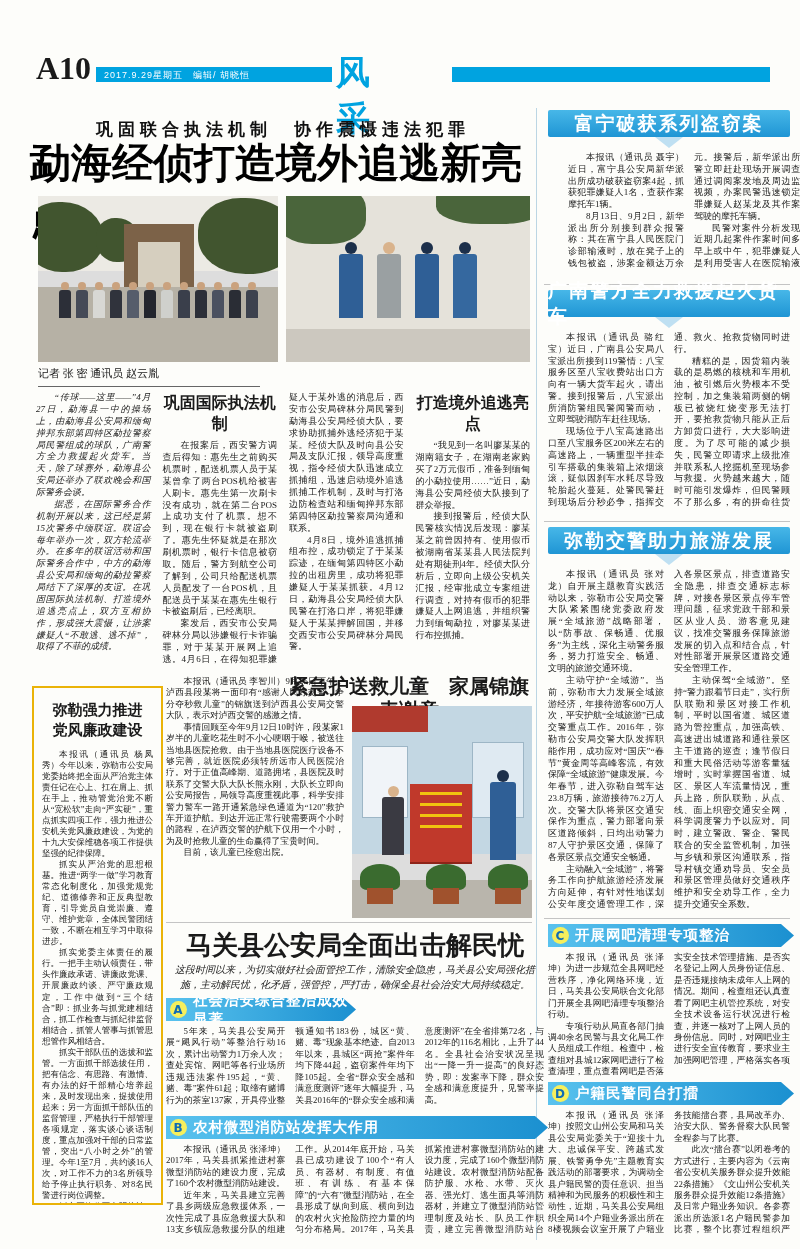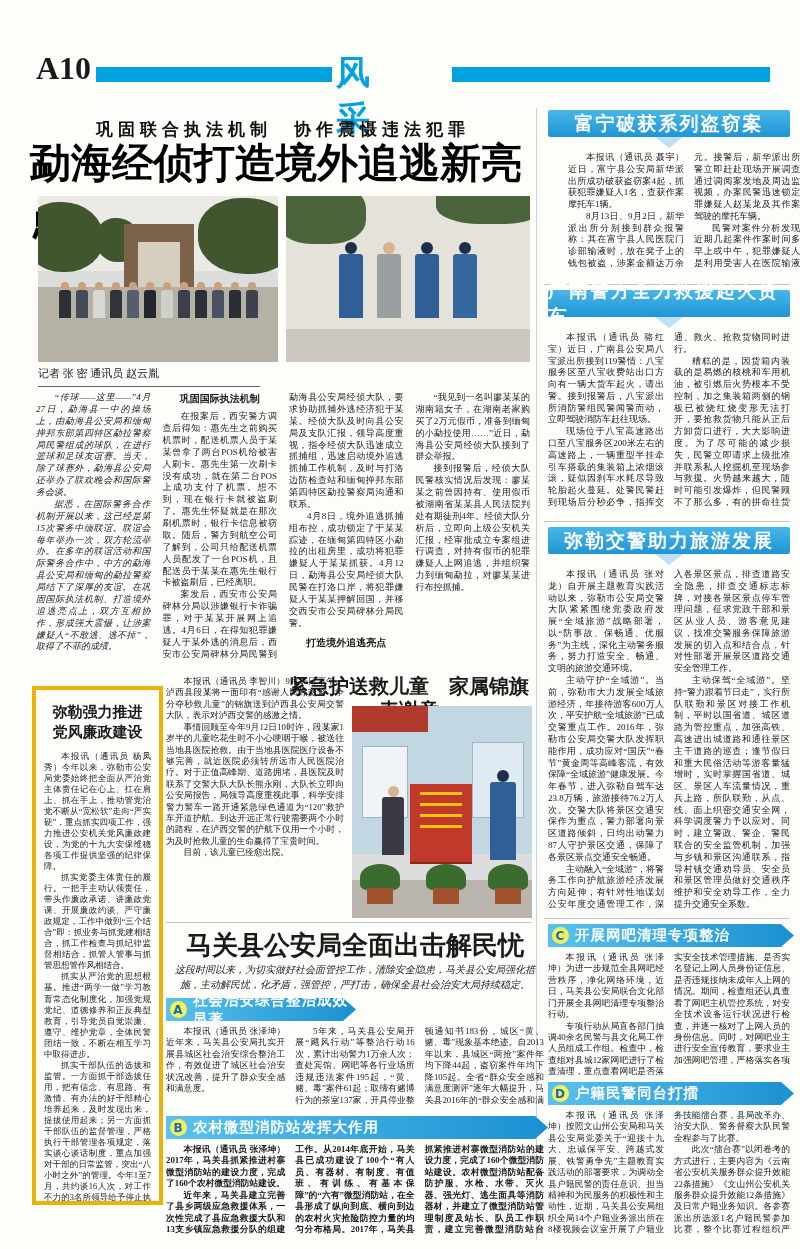--- a/index.html
+++ b/index.html
@@ -3,36 +3,36 @@
 <meta charset="utf-8">
 <style>
   html,body{margin:0;padding:0;background:#e9e9e9;}
   .page{position:relative;width:800px;height:1249px;background:#fdfdfa;margin:0 auto;overflow:hidden;
         font-family:"Liberation Serif","DejaVu Serif",serif;color:#1a1a1a;}
   
   .pageno{position:absolute;left:36px;top:50px;font-family:"Liberation Serif",serif;font-size:32px;font-weight:bold;}
   .hbar{position:absolute;top:67px;height:15px;background:#00a3e0;}
   .hbar.left{left:96px;width:236px;}
   .hbar.right{left:452px;width:318px;}
-  .dateline{position:absolute;left:104px;top:69px;color:#fff;font-size:9px;letter-spacing:1px;font-family:"Liberation Sans",sans-serif;margin-top:40px;}
+  .dateline{position:absolute;left:104px;top:69px;color:#fff;font-size:9px;letter-spacing:1px;font-family:"Liberation Sans",sans-serif;}
   .sectitle{position:absolute;left:336px;top:50px;width:116px;text-align:left;color:#00a3e0;
             font-family:"DejaVu Sans","Liberation Sans",sans-serif;font-size:34px;font-weight:900;letter-spacing:6px;}
   .vrule{position:absolute;left:536px;top:108px;width:1px;height:1132px;background:#bcd6e4;}
   .hrule{position:absolute;height:1px;background:#c4c4c4;}
   
   .kicker{position:absolute;left:36px;top:118px;width:494px;text-align:center;font-size:17px;font-weight:600;
           letter-spacing:5px;color:#111;}
   .mtitle{position:absolute;left:30px;top:136px;width:506px;text-align:left;font-size:41px;font-weight:900;
           font-family:"DejaVu Sans","Liberation Sans",sans-serif;letter-spacing:0px;color:#000;}
   .byline{position:absolute;left:38px;top:366px;width:222px;font-size:11px;border-bottom:1px solid #666;padding-bottom:5px;}
   .mainbody{position:absolute;left:36px;top:392px;width:494px;height:278px;overflow:hidden;
             column-count:4;column-gap:12px;column-fill:auto;font-size:9px;line-height:1.32;text-align:justify;}
   .mainbody p,.colbody p{margin:0;text-indent:2em;}
   .mainbody p.lead,.colbody p.lead{font-style:italic;color:#222;}
-  .mainbody h4,.colbody h4{margin:6px 0;text-align:center;font-size:10px;font-weight:bold;
+  .mainbody h4,.colbody h4{margin:6px 0;text-align:center;font-size:16px;font-weight:bold;
       font-family:"DejaVu Sans","Liberation Sans",sans-serif;break-inside:avoid;}
   
   .photo{position:absolute;overflow:hidden;background:#ddd;}
   .ph1{left:38px;top:196px;width:240px;height:166px;}
   .ph2{left:286px;top:196px;width:244px;height:166px;}
   .ph3{left:352px;top:706px;width:180px;height:212px;}
   .ph1 .sky{position:absolute;inset:0 0 55% 0;background:#eceae4;}
   .ph1 .tree{position:absolute;background:#41552f;border-radius:45% 55% 50% 50%;}
   .ph1 .arch{position:absolute;left:86px;top:28px;width:70px;height:70px;background:#7c6248;}
   .ph1 .arch:before{content:"";position:absolute;left:14px;top:18px;width:42px;height:52px;background:#d6cfbf;}
@@ -51,21 +51,21 @@
   .ph3 .sign{position:absolute;left:0;top:0;width:42%;height:26px;background:#b03a2e;}
   .ph3 .poster{position:absolute;background:#f0f4f8;border:1px solid #9db6c6;}
   .ph3 .pave{position:absolute;inset:82% 0 0 0;background:#b9b5ac;}
   .ph3 .banner{position:absolute;left:58px;top:78px;width:62px;height:78px;background:#c0392b;box-shadow:0 2px 0 #8e2419;}
   .ph3 .banner i{display:block;height:3px;background:#f1c40f;margin:8px 10px 0 10px;}
   .ph3 .bush{position:absolute;bottom:28px;width:40px;height:26px;background:#3a6b2f;border-radius:50% 50% 20% 20%;}
   .ph3 .pot{position:absolute;bottom:14px;width:26px;height:16px;background:#a0522d;}
   .ph3 .officer{position:absolute;right:16px;top:64px;}
   .ph3 .woman{position:absolute;left:30px;top:80px;}
   
-  .lbox{position:absolute;left:32px;top:686px;width:131px;height:519px;border:4px solid #eab308;
+  .lbox{position:absolute;left:32px;top:686px;width:131px;height:519px;border:2px solid #eab308;
         padding:10px 8px;box-sizing:border-box;overflow:hidden;}
   .lbox h3{margin:2px 0 8px 0;text-align:center;font-size:15px;line-height:1.35;font-weight:900;
            font-family:"DejaVu Sans","Liberation Sans",sans-serif;}
   .lbox .colbody{font-size:8.5px;line-height:1.3;text-align:justify;}
   
   .midtitle{position:absolute;left:286px;top:674px;width:246px;font-size:20px;font-weight:900;text-align:center;
             font-family:"DejaVu Sans","Liberation Sans",sans-serif;line-height:1.2;}
   .midbody{position:absolute;left:166px;top:676px;width:178px;height:244px;overflow:hidden;
            font-size:9px;line-height:1.33;text-align:justify;}
   
@@ -76,21 +76,21 @@
   .abanner{position:absolute;height:23px;display:flex;align-items:center;gap:6px;padding-left:4px;color:#fff;
            font-family:"DejaVu Sans","Liberation Sans",sans-serif;font-weight:bold;font-size:14.5px;letter-spacing:1px;
            background:linear-gradient(90deg,#59c2ee,#1b90d0);
            clip-path:polygon(0 0,calc(100% - 13px) 0,100% 50%,calc(100% - 13px) 100%,0 100%);}
   .abanner .badge{flex:0 0 auto;width:17px;height:17px;border-radius:50%;background:#f6ef5d;color:#0f6cb4;
            display:flex;align-items:center;justify-content:center;font-size:12px;font-weight:900;}
   .colbody{overflow:hidden;font-size:8.8px;line-height:1.3;text-align:justify;column-fill:auto;}
   .secA{left:166px;top:998px;width:186px;}
   .secAbody{position:absolute;left:166px;top:1026px;width:378px;height:86px;column-count:3;column-gap:10px;}
   .secB{left:166px;top:1116px;width:378px;}
-  .secBbody{position:absolute;left:166px;top:1144px;width:378px;height:96px;column-count:3;column-gap:10px;font-weight:bold;}
+  .secBbody{position:absolute;left:166px;top:1144px;width:378px;height:96px;column-count:3;column-gap:10px;}
   .secC{left:548px;top:924px;width:242px;}
   .secCbody{position:absolute;left:548px;top:952px;width:242px;height:126px;column-count:2;column-gap:10px;}
   .secD{left:548px;top:1082px;width:242px;}
   .secDbody{position:absolute;left:548px;top:1110px;width:242px;height:128px;column-count:2;column-gap:10px;}
   
   .rbanner{position:absolute;left:548px;width:242px;height:27px;border-radius:2px;color:#fff;
            display:flex;align-items:center;justify-content:center;font-size:19px;font-weight:900;letter-spacing:2px;
            font-family:"DejaVu Sans","Liberation Sans",sans-serif;background:linear-gradient(180deg,#47b7e8,#1f95d4);}
   .tri{position:absolute;left:655px;width:0;height:0;border-left:14px solid transparent;
        border-right:14px solid transparent;border-top:11px solid #bfe0f2;}
@@ -195,37 +195,37 @@
         </div>
       <div class="figure">
           <div class="head" style="background:#1c2f4a;"></div>
           <div class="body" style="background:#35689f;"></div>
         </div>
     </div>
   </div>
 
   <div class="byline">记者 张 密 通讯员 赵云胤</div>
   <div class="mainbody">
-      <p class="lead">“传球——这里——”4月27日，勐海县一中的操场上，由勐海县公安局和缅甸掸邦东部第四特区勐拉警察局民警组成的球队，在进行篮球和足球友谊赛。当天，除了球赛外，勐海县公安局还举办了联欢晚会和国际警务会谈。</p>
+      <p class="lead">“传球——这里——”4月27日，勐海县一中的操场上，由勐海县公安局和缅甸掸邦东部第四特区勐拉警察局民警组成的球队，广南警方全力救援起火货车。当天，除了球赛外，勐海县公安局还举办了联欢晚会和国际警务会谈。</p>
       <p class="lead">据悉，在国际警务合作机制开展以来，这已经是第15次警务中缅联谊。联谊会每年举办一次，双方轮流举办。在多年的联谊活动和国际警务合作中，中方的勐海县公安局和缅甸的勐拉警察局结下了深厚的友谊。在巩固国际执法机制、打造境外追逃亮点上，双方互相协作，形成强大震慑，让涉案嫌疑人“不敢逃、逃不掉”，取得了不菲的成绩。</p>
       <h4>巩固国际执法机制</h4>
       <p>在报案后，西安警方调查后得知：惠先生之前购买机票时，配送机票人员于某某曾拿了两台POS机给被害人刷卡。惠先生第一次刷卡没有成功，就在第二台POS上成功支付了机票。想不到，现在银行卡就被盗刷了。惠先生怀疑就是在那次刷机票时，银行卡信息被窃取。随后，警方到航空公司了解到，公司只给配送机票人员配发了一台POS机，且配送员于某某在惠先生银行卡被盗刷后，已经离职。</p>
       <p>案发后，西安市公安局碑林分局以涉嫌银行卡诈骗罪，对于某某开展网上追逃。4月6日，在得知犯罪嫌疑人于某外逃的消息后，西安市公安局碑林分局民警到勐海县公安局经侦大队，要求协助抓捕外逃经济犯于某某。经侦大队及时向县公安局及支队汇报，领导高度重视，指令经侦大队迅速成立抓捕组，迅速启动境外追逃抓捕工作机制，及时与打洛边防检查站和缅甸掸邦东部第四特区勐拉警察局沟通和联系。</p>
       <p>4月8日，境外追逃抓捕组布控，成功锁定了于某某踪迹，在缅甸第四特区小勐拉的出租房里，成功将犯罪嫌疑人于某某抓获。4月12日，勐海县公安局经侦大队民警在打洛口岸，将犯罪嫌疑人于某某押解回国，并移交西安市公安局碑林分局民警。</p>
       <h4>打造境外追逃亮点</h4>
       <p>“我见到一名叫廖某某的湖南籍女子，在湖南老家购买了2万元假币，准备到缅甸的小勐拉使用……”近日，勐海县公安局经侦大队接到了群众举报。</p>
       <p>接到报警后，经侦大队民警核实情况后发现：廖某某之前曾因持有、使用假币被湖南省某某县人民法院判处有期徒刑4年。经侦大队分析后，立即向上级公安机关汇报，经审批成立专案组进行调查，对持有假币的犯罪嫌疑人上网追逃，并组织警力到缅甸勐拉，对廖某某进行布控抓捕。</p>
     </div>
 
   <div class="lbox">
     <h3><span>弥勒强力推进</span><br><span>党风廉政建设</span></h3>
     <div class="colbody">
         <p>本报讯（通讯员 杨凤秀）今年以来，弥勒市公安局党委始终把全面从严治党主体责任记在心上、扛在肩上、抓在手上，推动管党治党不断从“宽松软”走向“严实硬”，重点抓实四项工作，强力推进公安机关党风廉政建设，为党的十九大安保维稳各项工作提供坚强的纪律保障。</p>
+        <p>抓实从严治党的思想根基。推进“两学一做”学习教育常态化制度化，加强党规党纪、道德修养和正反典型教育，引导党员自觉崇廉、遵守、维护党章，全体民警团结一致，不断在相互学习中取得进步。</p>
         <p>抓实党委主体责任的履行。一把手主动认领责任，带头作廉政承诺、讲廉政党课、开展廉政约谈、严守廉政规定，工作中做到“三个结合”即：抓业务与抓党建相结合，抓工作检查与抓纪律监督相结合，抓管人管事与抓管思想管作风相结合。</p>
-        <p>抓实从严治党的思想根基。推进“两学一做”学习教育常态化制度化，加强党规党纪、道德修养和正反典型教育，引导党员自觉崇廉、遵守、维护党章，全体民警团结一致，不断在相互学习中取得进步。</p>
         <p>抓实干部队伍的选拔和监管。一方面抓干部选拔任用，把有信念、有思路、有激情、有办法的好干部精心培养起来，及时发现出来，提拔使用起来；另一方面抓干部队伍的监督管理，严格执行干部管理各项规定，落实谈心谈话制度，重点加强对干部的日常监管，突出“八小时之外”的管理。今年1至7月，共约谈16人次，对工作不力的3名所领导给予停止执行职务、对8名民警进行岗位调整。</p>
         <p>抓实严格公正文明执法。在执法细节上严格要求，执法质量从严格程序、提高笔录质量、提升各类综合报告质量等细节、环节上下功夫，切实做到严格公正文明执法。</p>
       </div>
   </div>
 
   <div class="midtitle">紧急护送救儿童　家属锦旗表谢意</div>
   <div class="midbody colbody">
       <p>本报讯（通讯员 李智川）9月25日下午，泸西县段某将一面印有“感谢人民好交警，争分夺秒救儿童”的锦旗送到泸西县公安局交警大队，表示对泸西交警的感激之情。</p>
       <p>事情回顾至今年9月12日10时许，段某家1岁半的儿童吃花生时不小心哽咽于喉，被送往当地县医院抢救。由于当地县医院医疗设备不够完善，就近医院必须转所远市人民医院治疗。对于正值高峰期、道路拥堵，县医院及时联系了交警大队大队长熊永刚，大队长立即向公安局报告，局领导高度重视此事，科学安排警力警车一路开通紧急绿色通道为“120”救护车开道护航。到达开远正常行驶需要两个小时的路程，在泸西交警的护航下仅用一个小时，为及时抢救儿童的生命赢得了宝贵时间。</p>
       <p>目前，该儿童已痊愈出院。</p>
@@ -262,21 +262,20 @@
   <div class="hrule" style="left:166px;top:922px;width:366px;"></div>
 
   <div class="bktitle">马关县公安局全面出击解民忧</div>
   <div class="bkintro">这段时间以来，为切实做好社会面管控工作，清除安全隐患，马关县公安局强化措施，主动解民忧，化矛盾，强管控，严打击，确保全县社会治安大局持续稳定。</div>
 
   <div class="abanner secA">
     <span class="badge">A</span>
     <span>社会治安综合整治成效显著</span>
   </div>
   <div class="colbody secAbody">
-      <p>本报讯（通讯员 张泽坤）近年来，马关县公安局扎实开展县城区社会治安综合整治工作，有效促进了城区社会治安状况改善，提升了群众安全感和满意度。</p>
       <p>5年来，马关县公安局开展“飓风行动”等整治行动16次，累计出动警力1万余人次；查处宾馆、网吧等各行业场所违规违法案件195起，“黄、赌、毒”案件61起；取缔有赌博行为的茶室137家，开具停业整顿通知书183份，城区“黄、赌、毒”现象基本绝迹。自2013年以来，县城区“两抢”案件年均下降44起，盗窃案件年均下降105起。全省“群众安全感和满意度测评”逐年大幅提升，马关县2016年的“群众安全感和满意度测评”在全省排第72名，与2012年的116名相比，上升了44名。全县社会治安状况呈现出“一降一升一提高”的良好态势，即：发案率下降，群众安全感和满意度提升，见警率提高。</p>
     </div>
 
   <div class="abanner secB">
     <span class="badge">B</span>
     <span>农村微型消防站发挥大作用</span>
   </div>
   <div class="colbody secBbody">
       <p>本报讯（通讯员 张泽坤）2017年，马关县抓紧推进村寨微型消防站的建设力度，完成了160个农村微型消防站建设。</p>
       <p>近年来，马关县建立完善了县乡两级应急救援体系，一次性完成了县应急救援大队和13支乡镇应急救援分队的组建工作。从2014年底开始，马关县已成功建设了100个“有人员、有器材、有制度、有值班、有训练、有基本保障”的“六有”微型消防站，在全县形成了纵向到底、横向到边的农村火灾抢险防控力量的均匀分布格局。2017年，马关县抓紧推进村寨微型消防站的建设力度，完成了160个微型消防站建设。农村微型消防站配备防护服、水枪、水带、灭火器、强光灯、逃生面具等消防器材，并建立了微型消防站管理制度及站长、队员工作职责，建立完善微型消防站台帐，包含微型消防站的值班考勤、巡防检查、日常训练、器材管理和维护、应急处置等。</p>

